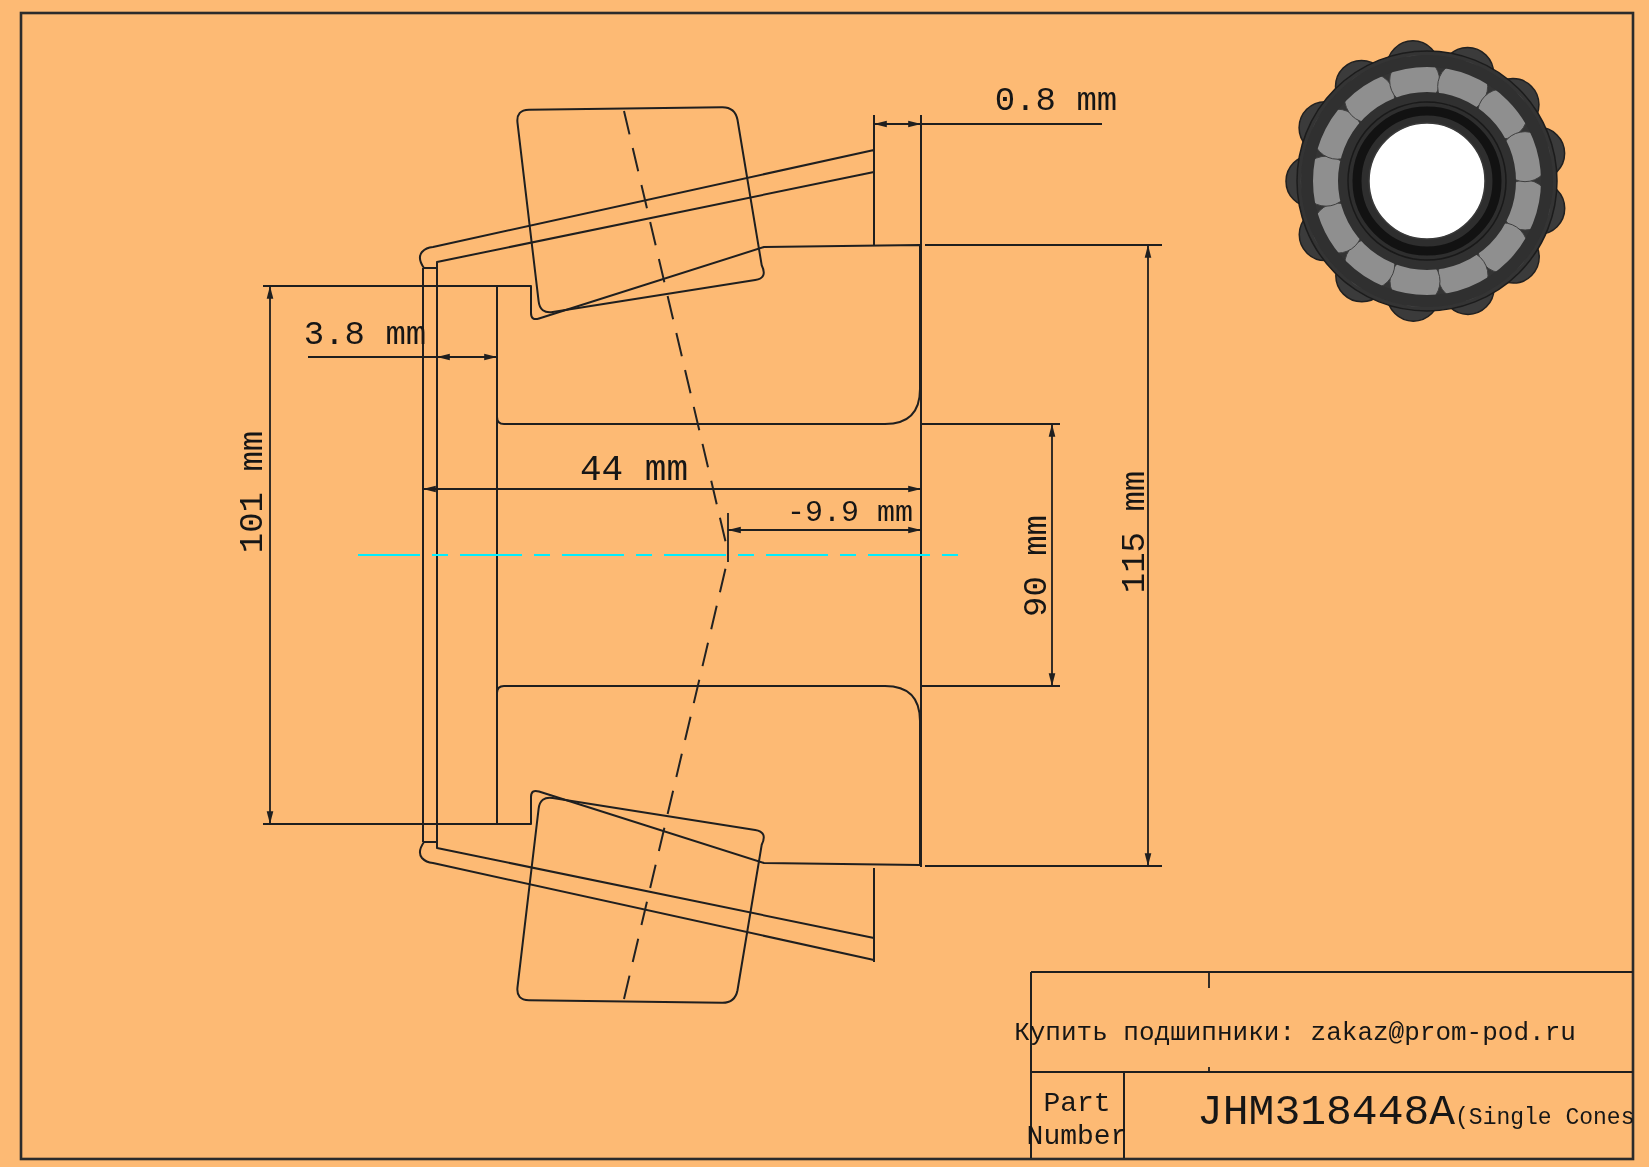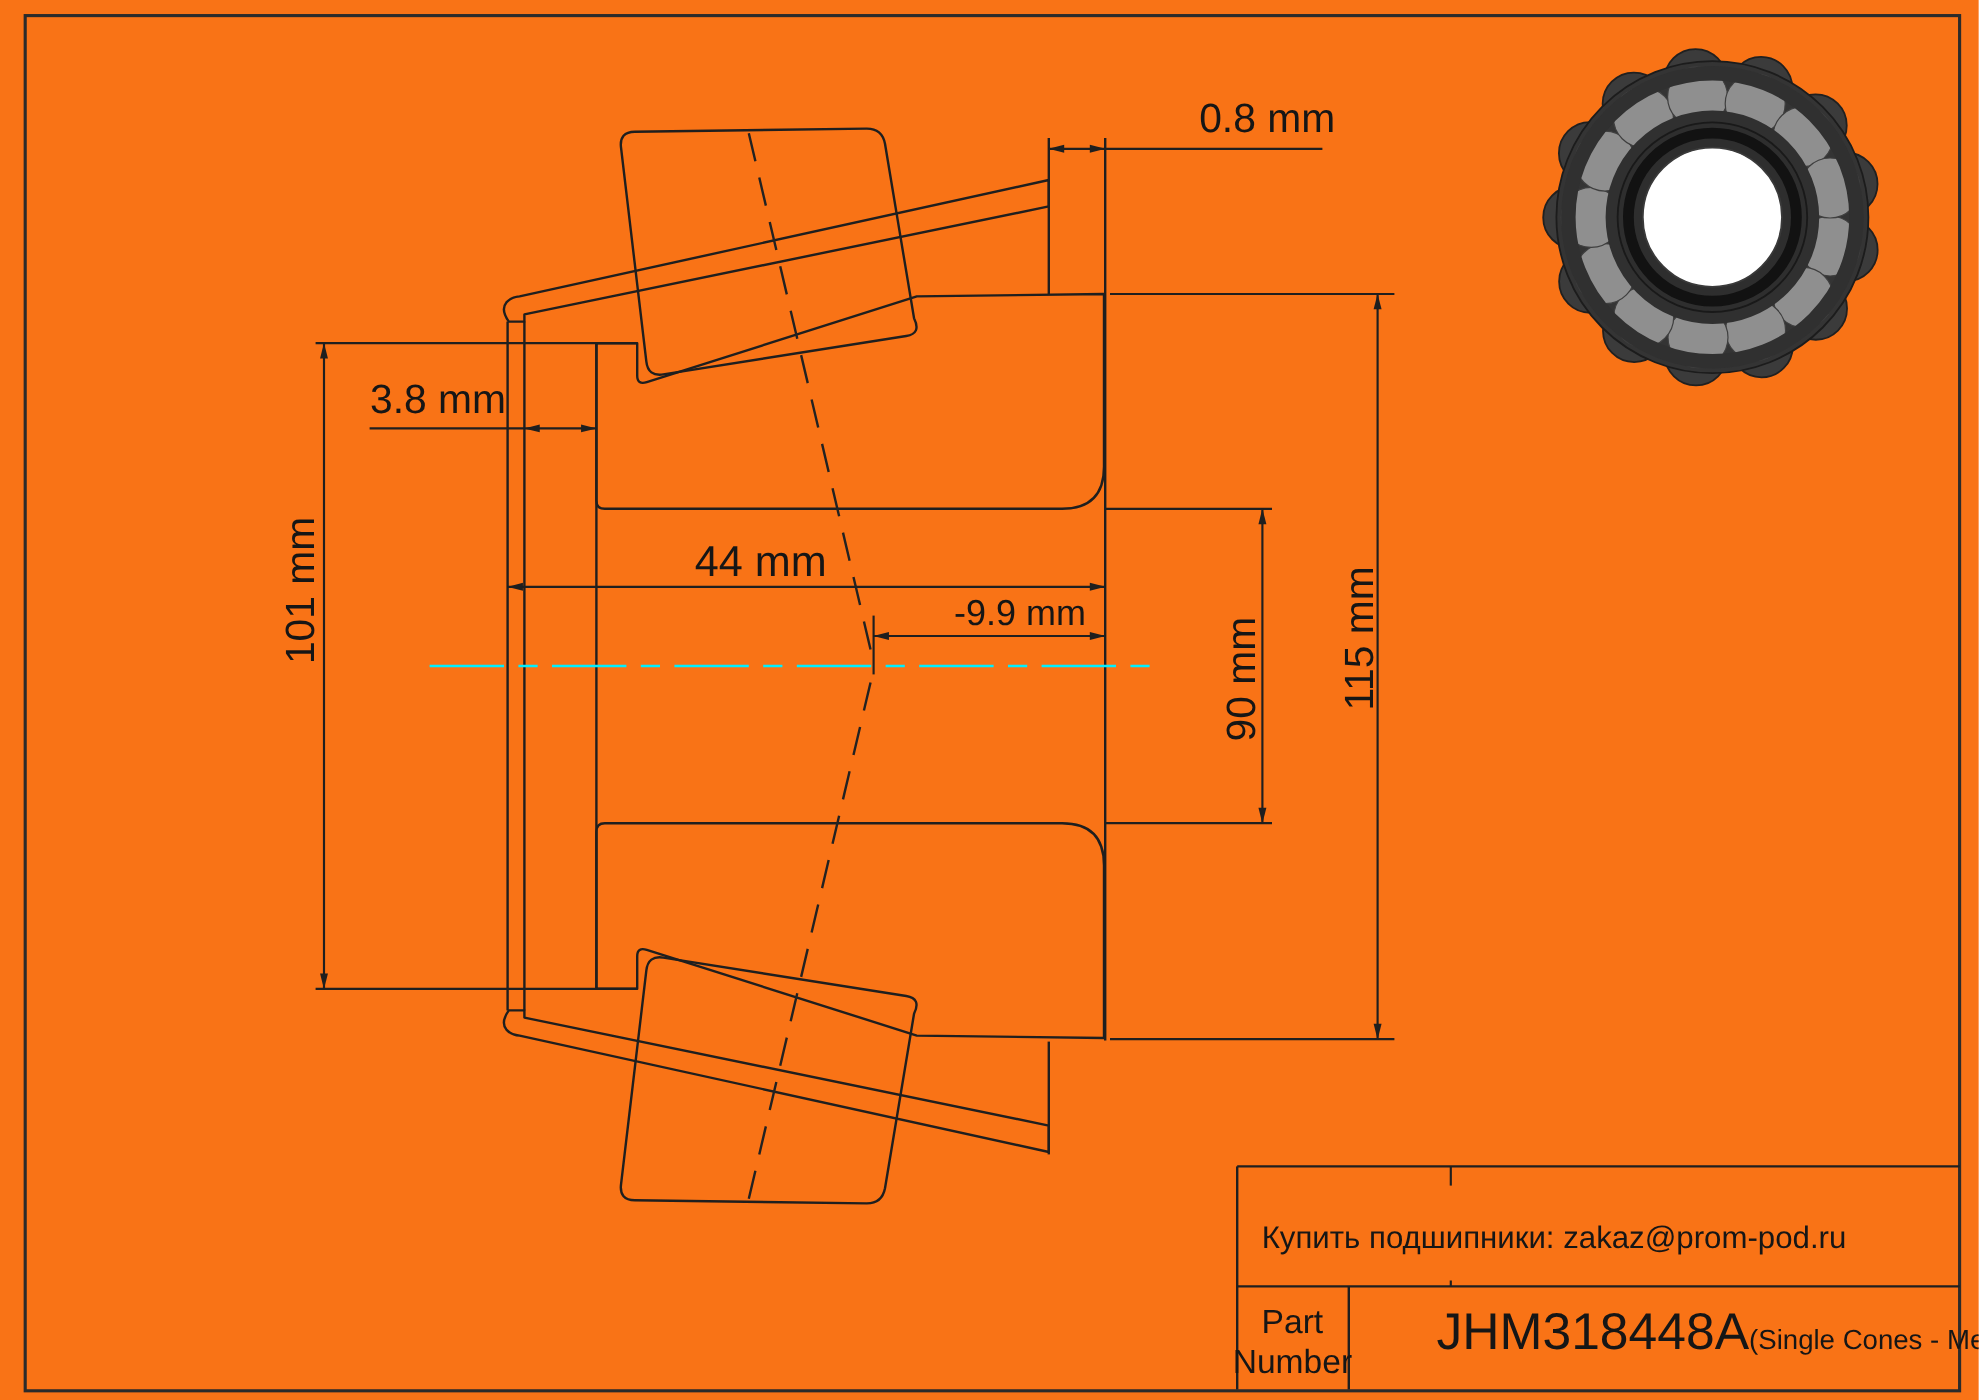--- a/index.html
+++ b/index.html
@@ -1,17 +1,17 @@
 <!DOCTYPE html>
 <html><head>
 <meta charset="utf-8">
 <style>
   html,body{margin:0;padding:0;background:#fff;}
-  .page{position:relative;width:1649px;height:1167px;background:#f97316;
-        font-family:Liberation Sans, sans-serif;overflow:hidden;}
+  .page{position:relative;width:1649px;height:1167px;background:#fdba74;
+        font-family:Liberation Mono, monospace;overflow:hidden;}
   svg{display:block;}
   text{fill:#161616;}
   .dim{font-size:34px;}
   .dim-mid{font-size:36px;}
   .dim-sm{font-size:30px;}
   .tb-contact{font-size:26px;}
   .tb-label{font-size:28px;}
   .pn{font-size:43px;}
   .ps{font-size:23px;}
   .edge{stroke:#1f1f1f;stroke-width:2;fill:none;}

